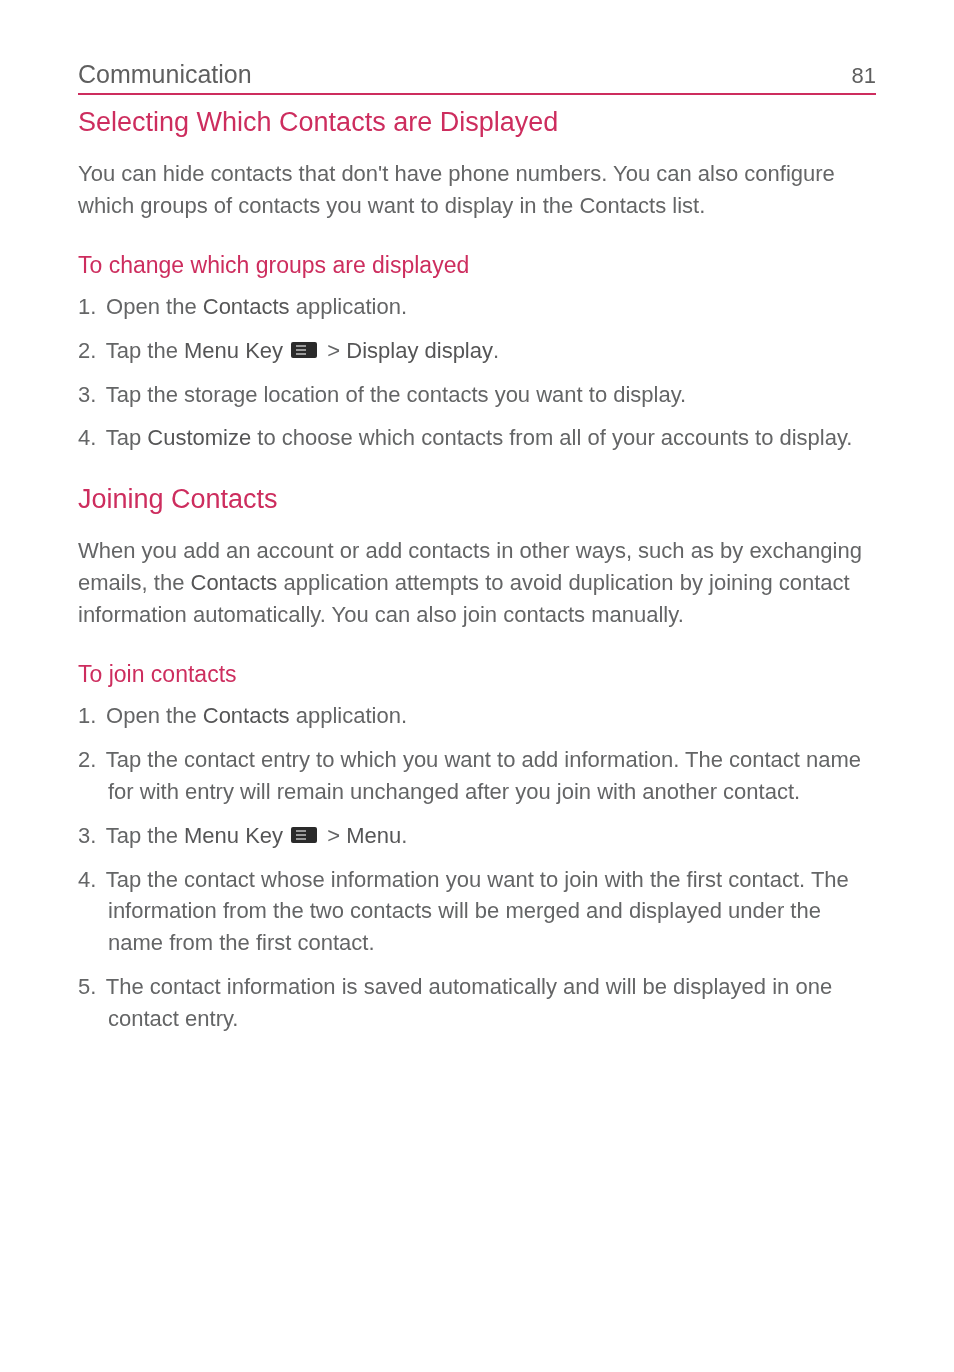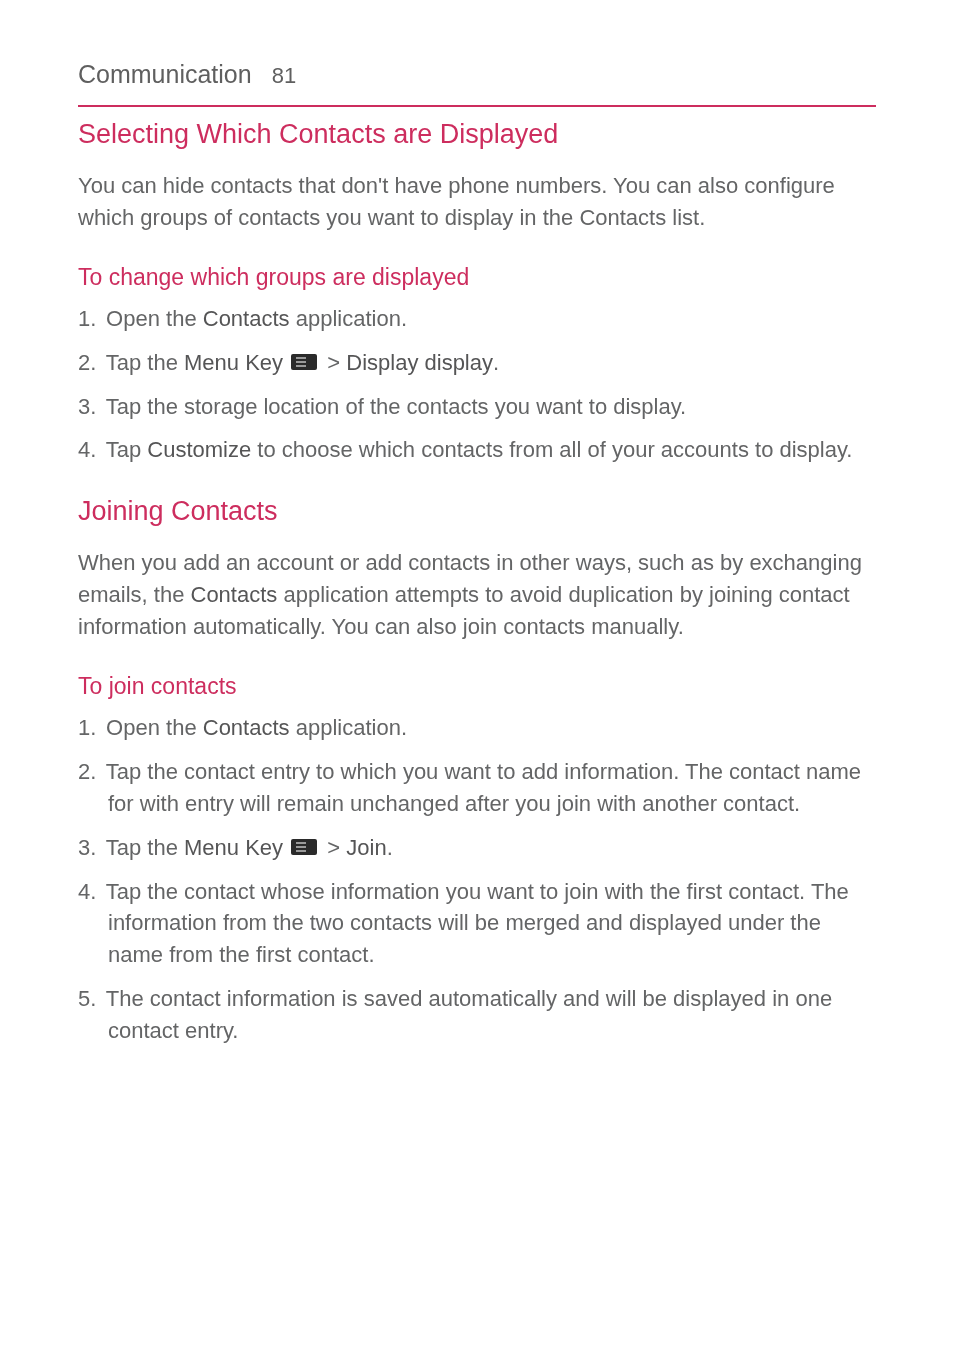--- a/index.html
+++ b/index.html
@@ -14,23 +14,23 @@
       height: 1372px;
       position: relative;
       color: #5f6060;
       font-weight: 300;
     }
     .page {
       padding: 60px 78px 40px 78px;
     }
     .header {
       display: flex;
-      justify-content: flex-start;
+      justify-content: space-between;
       align-items: baseline;
-      padding-bottom: 16px;
+      padding-bottom: 4px;
       border-bottom: 2px solid #cd2d5e;
     }
     .header-title {
       font-size: 25px;
       color: #5f5f5f;
       font-weight: 300;
       margin-right: 20px;
     }
     .page-number {
       font-size: 22px;
@@ -122,17 +122,17 @@
     <li><span class="num">4.</span><span> Tap </span><span class="bold">Customize</span><span> to choose which contacts from all of your accounts to display.</span></li>
   </ol>
 
   <h2 class="section-heading">Joining Contacts</h2>
   <p class="intro-text"><span>When you add an account or add contacts in other ways, such as by exchanging emails, the </span><span class="bold">Contacts</span><span> application attempts to avoid duplication by joining contact information automatically. You can also join contacts manually.</span></p>
 
   <h3 class="sub-heading">To join contacts</h3>
   <ol class="numbered-list">
     <li><span class="num">1.</span><span>  Open the </span><span class="bold">Contacts</span><span> application.</span></li>
     <li><span class="num">2.</span><span> Tap the contact entry to which you want to add information. The contact name for with entry will remain unchanged after you join with another contact.</span></li>
-    <li><span class="num">3.</span><span> Tap the </span><span class="bold">Menu Key</span> <span class="menu-icon"></span><span> &gt; </span><span class="bold">Join</span><span>.</span></li>
+    <li><span class="num">3.</span><span> Tap the </span><span class="bold">Menu Key</span> <span class="menu-icon"></span><span> &gt; </span><span class="bold">Menu</span><span>.</span></li>
     <li><span class="num">4.</span><span> Tap the contact whose information you want to join with the first contact. The information from the two contacts will be merged and displayed under the name from the first contact.</span></li>
     <li><span class="num">5.</span><span> The contact information is saved automatically and will be displayed in one contact entry.</span></li>
   </ol>
 </div>
 
 </body></html>

